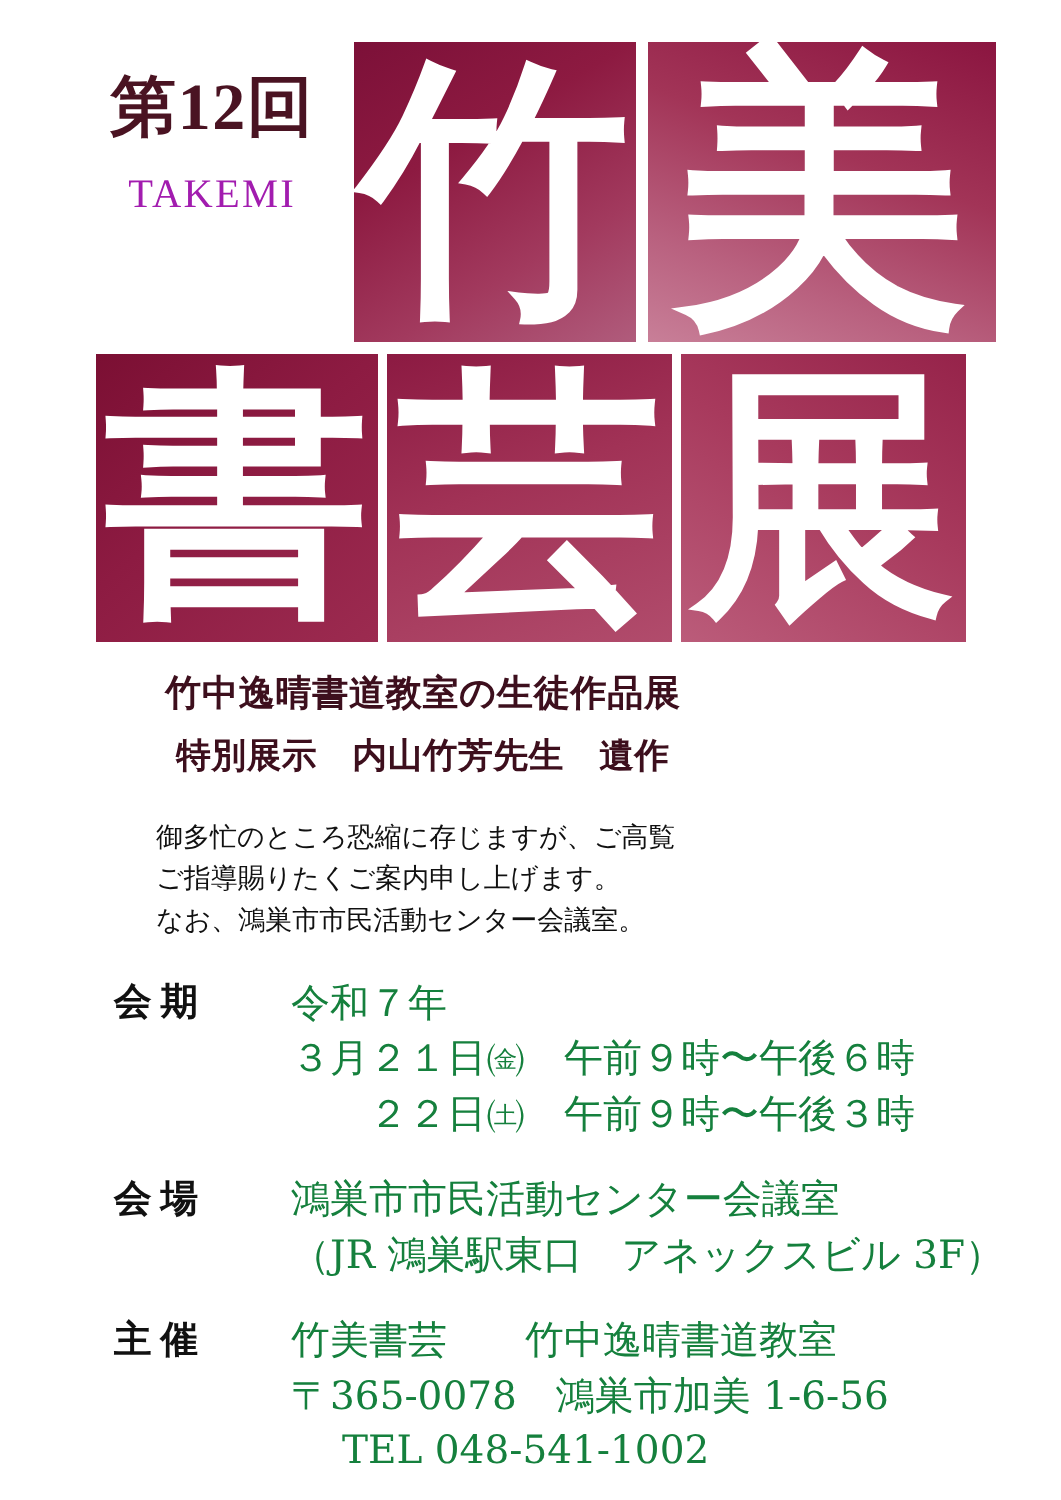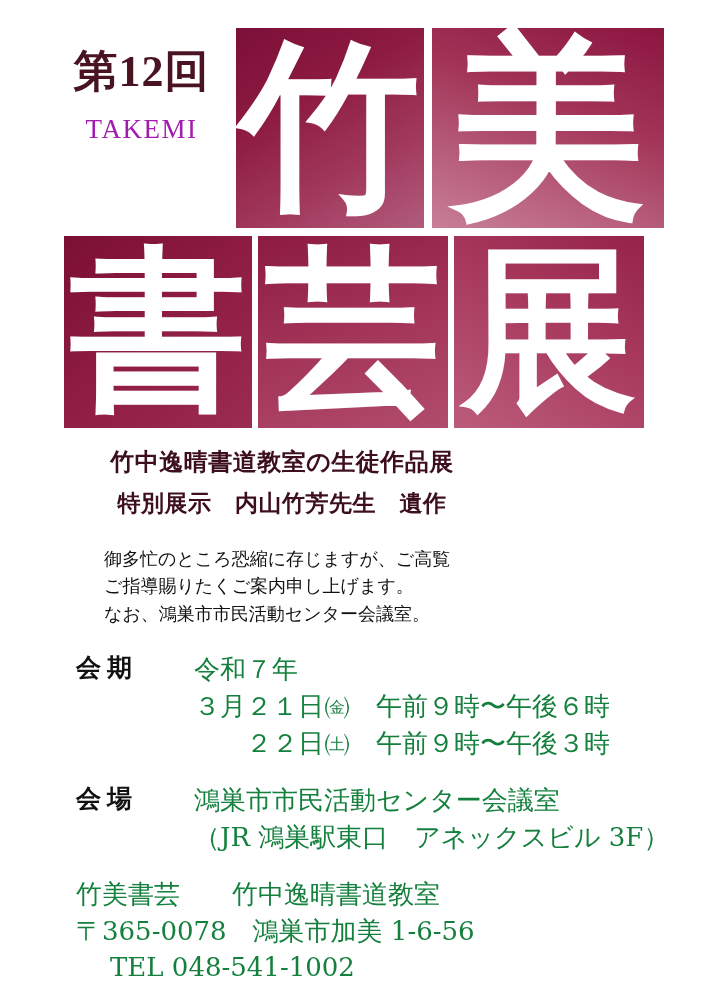--- a/index.html
+++ b/index.html
@@ -213,20 +213,21 @@
 
     <div class="row">
       <div class="row-label">会場</div>
       <div class="row-body">
         <div>鴻巣市市民活動センター会議室</div>
         <div>（JR 鴻巣駅東口　アネックスビル 3F）</div>
       </div>
     </div>
 
     <div class="row">
+      <div class="row-label">主催</div>
       <div class="row-body">
         <div>竹美書芸　　竹中逸晴書道教室</div>
         <div>〒365-0078　鴻巣市加美 1-6-56</div>
         <div class="indent-2">TEL 048-541-1002</div>
       </div>
     </div>
 
     <div class="row">
       <div class="row-label">後援</div>
       <div class="row-body">

